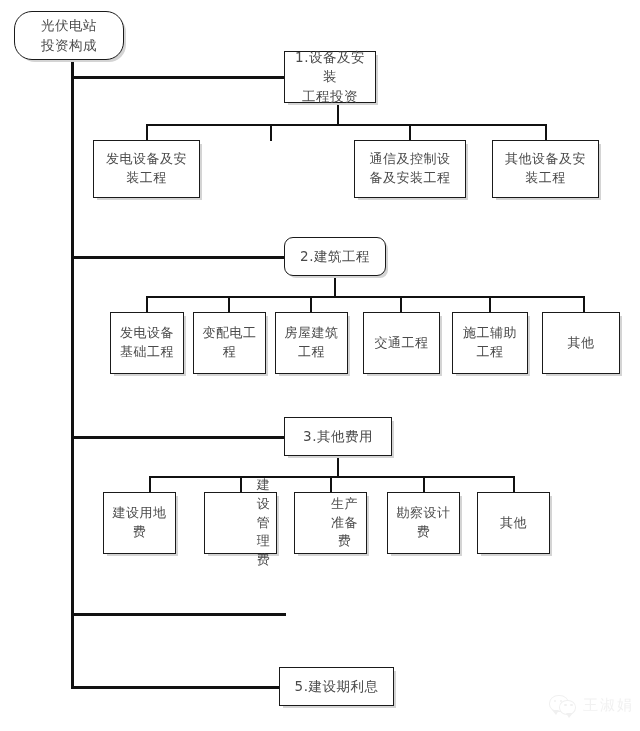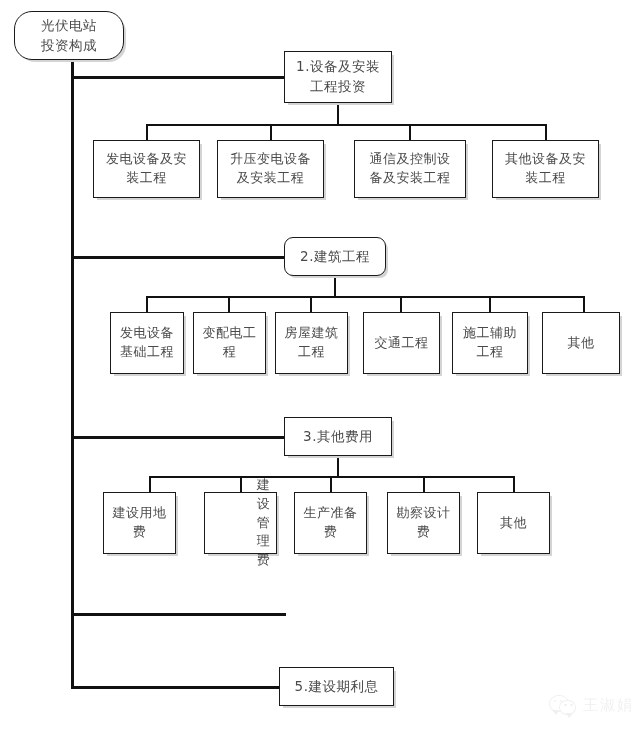--- a/index.html
+++ b/index.html
@@ -133,41 +133,37 @@
   <div class="node root" style="left:14px; top:11px; width:110px; height:49px;">
     <span>光伏电站
 投资构成</span>
   </div>
 
   <div class="line trunk" style="left:71px; top:59px; width:3px; height:16px;"></div>
 
   <div class="line trunk" style="left:71px; top:74px; height:615px;"></div>
 
   <div class="line branch" style="left:71px; top:76px; width:215px;"></div>
-  <div class="node section" style="left:284px; top:51px; width:108px; height:52px;">
+  <div class="node section" style="left:284px; top:51px; width:92px; height:52px;">
     <span>1.设备及安装
 工程投资</span>
   </div>
 
   <div class="line stem" style="left:337px; top:102px; height:23px;"></div>
 
   <div class="line bar" style="left:147px; top:124px; width:399px;"></div>
 
   <div class="line drop" style="left:146px; top:124px; height:17px;"></div>
   <div class="line drop" style="left:270px; top:124px; height:17px;"></div>
   <div class="line drop" style="left:409px; top:124px; height:17px;"></div>
   <div class="line drop" style="left:545px; top:124px; height:17px;"></div>
 
   <div class="node leaf" style="left:93px; top:140px; width:107px; height:58px;text-align:center;">
     <span>发电设备及安
 装工程</span>
-  </div>
-  <div class="node leaf" style="left:217px; top:140px; width:107px; height:58px;">
-    <span>升压变电设备
-及安装工程</span>
   </div>
   <div class="node leaf" style="left:354px; top:140px; width:112px; height:58px;">
     <span>通信及控制设
 备及安装工程</span>
   </div>
   <div class="node leaf" style="left:492px; top:140px; width:107px; height:58px;">
     <span>其他设备及安
 装工程</span>
   </div>
 
@@ -218,21 +214,21 @@
   <div class="line drop" style="left:423px; top:476px; height:17px;"></div>
   <div class="line drop" style="left:513px; top:476px; height:17px;"></div>
   <div class="node leaf" style="left:103px; top:492px; width:73px; height:62px;">
     <span>建设用地
 费</span>
   </div>
   <div class="node leaf" style="left:204px; top:492px; width:73px; height:62px;padding-left:46px;">
     <span>建设管理
 费</span>
   </div>
-  <div class="node leaf" style="left:294px; top:492px; width:73px; height:62px;">
+  <div class="node leaf" style="left:294px; top:492px; width:73px; height:62px;padding-left:28px;">
     <span>生产准备
 费</span>
   </div>
   <div class="node leaf" style="left:387px; top:492px; width:73px; height:62px;">
     <span>勘察设计
 费</span>
   </div>
   <div class="node leaf" style="left:477px; top:492px; width:73px; height:62px;">
     <span>其他</span>
   </div>

